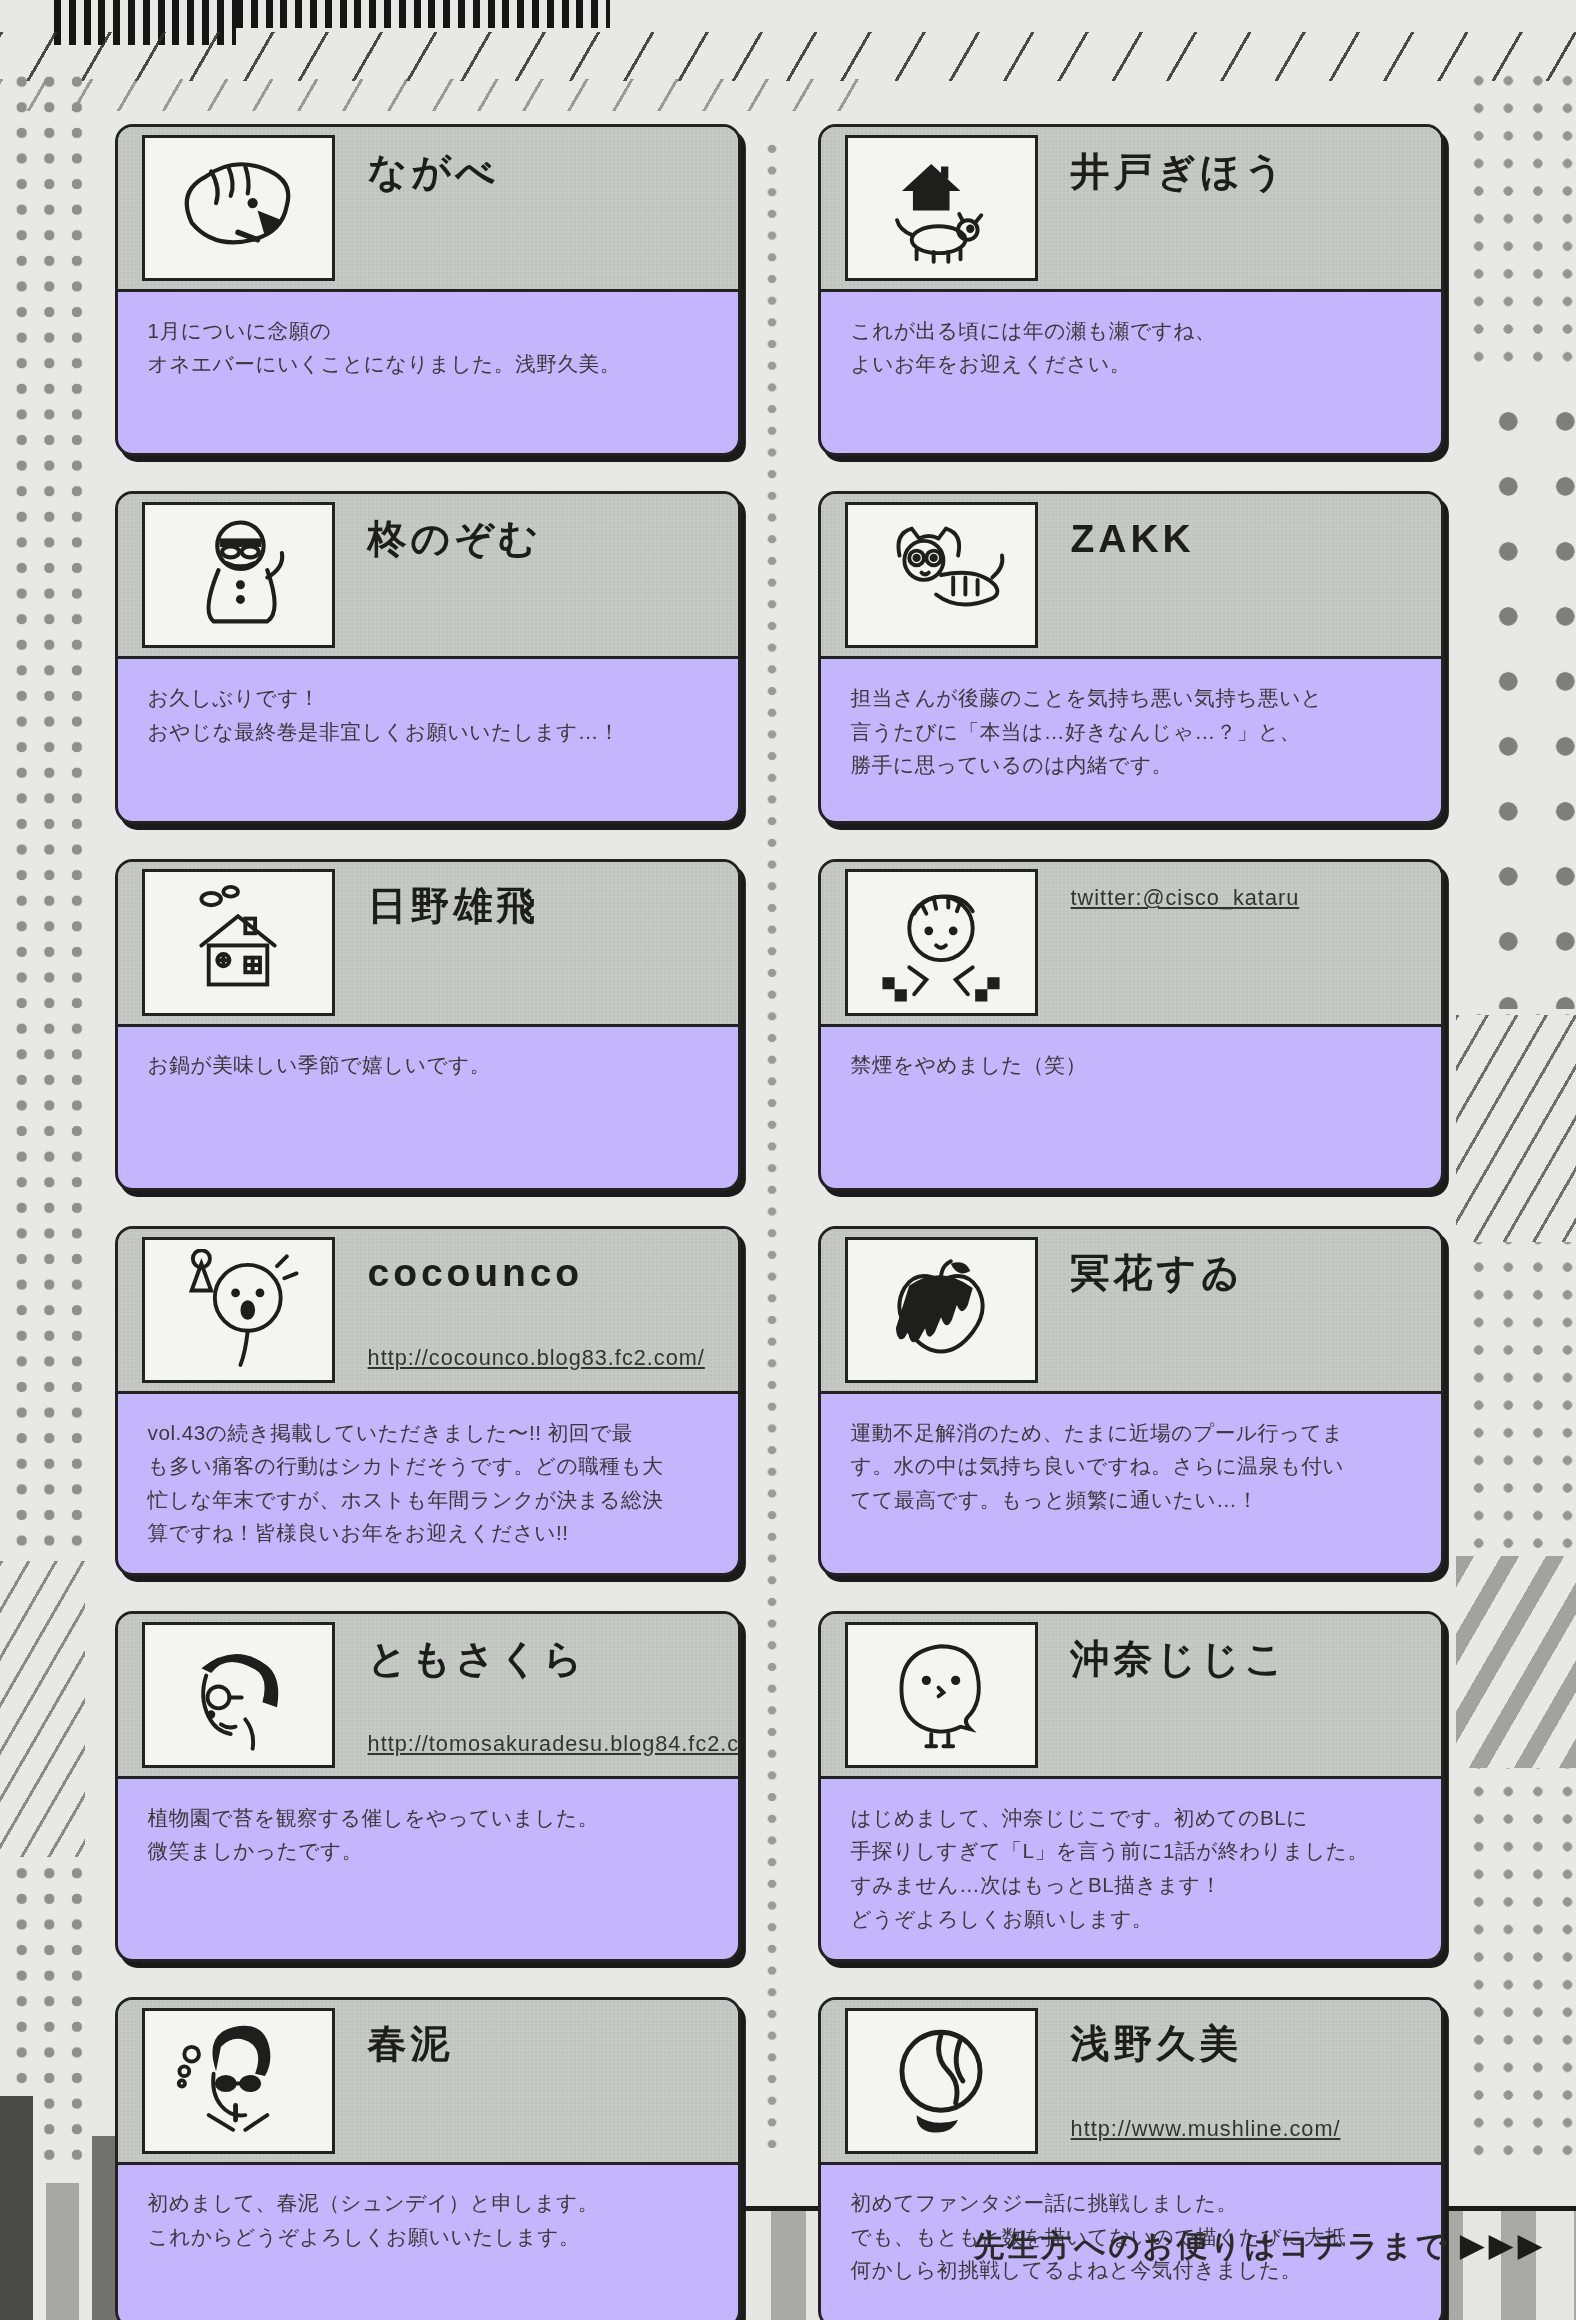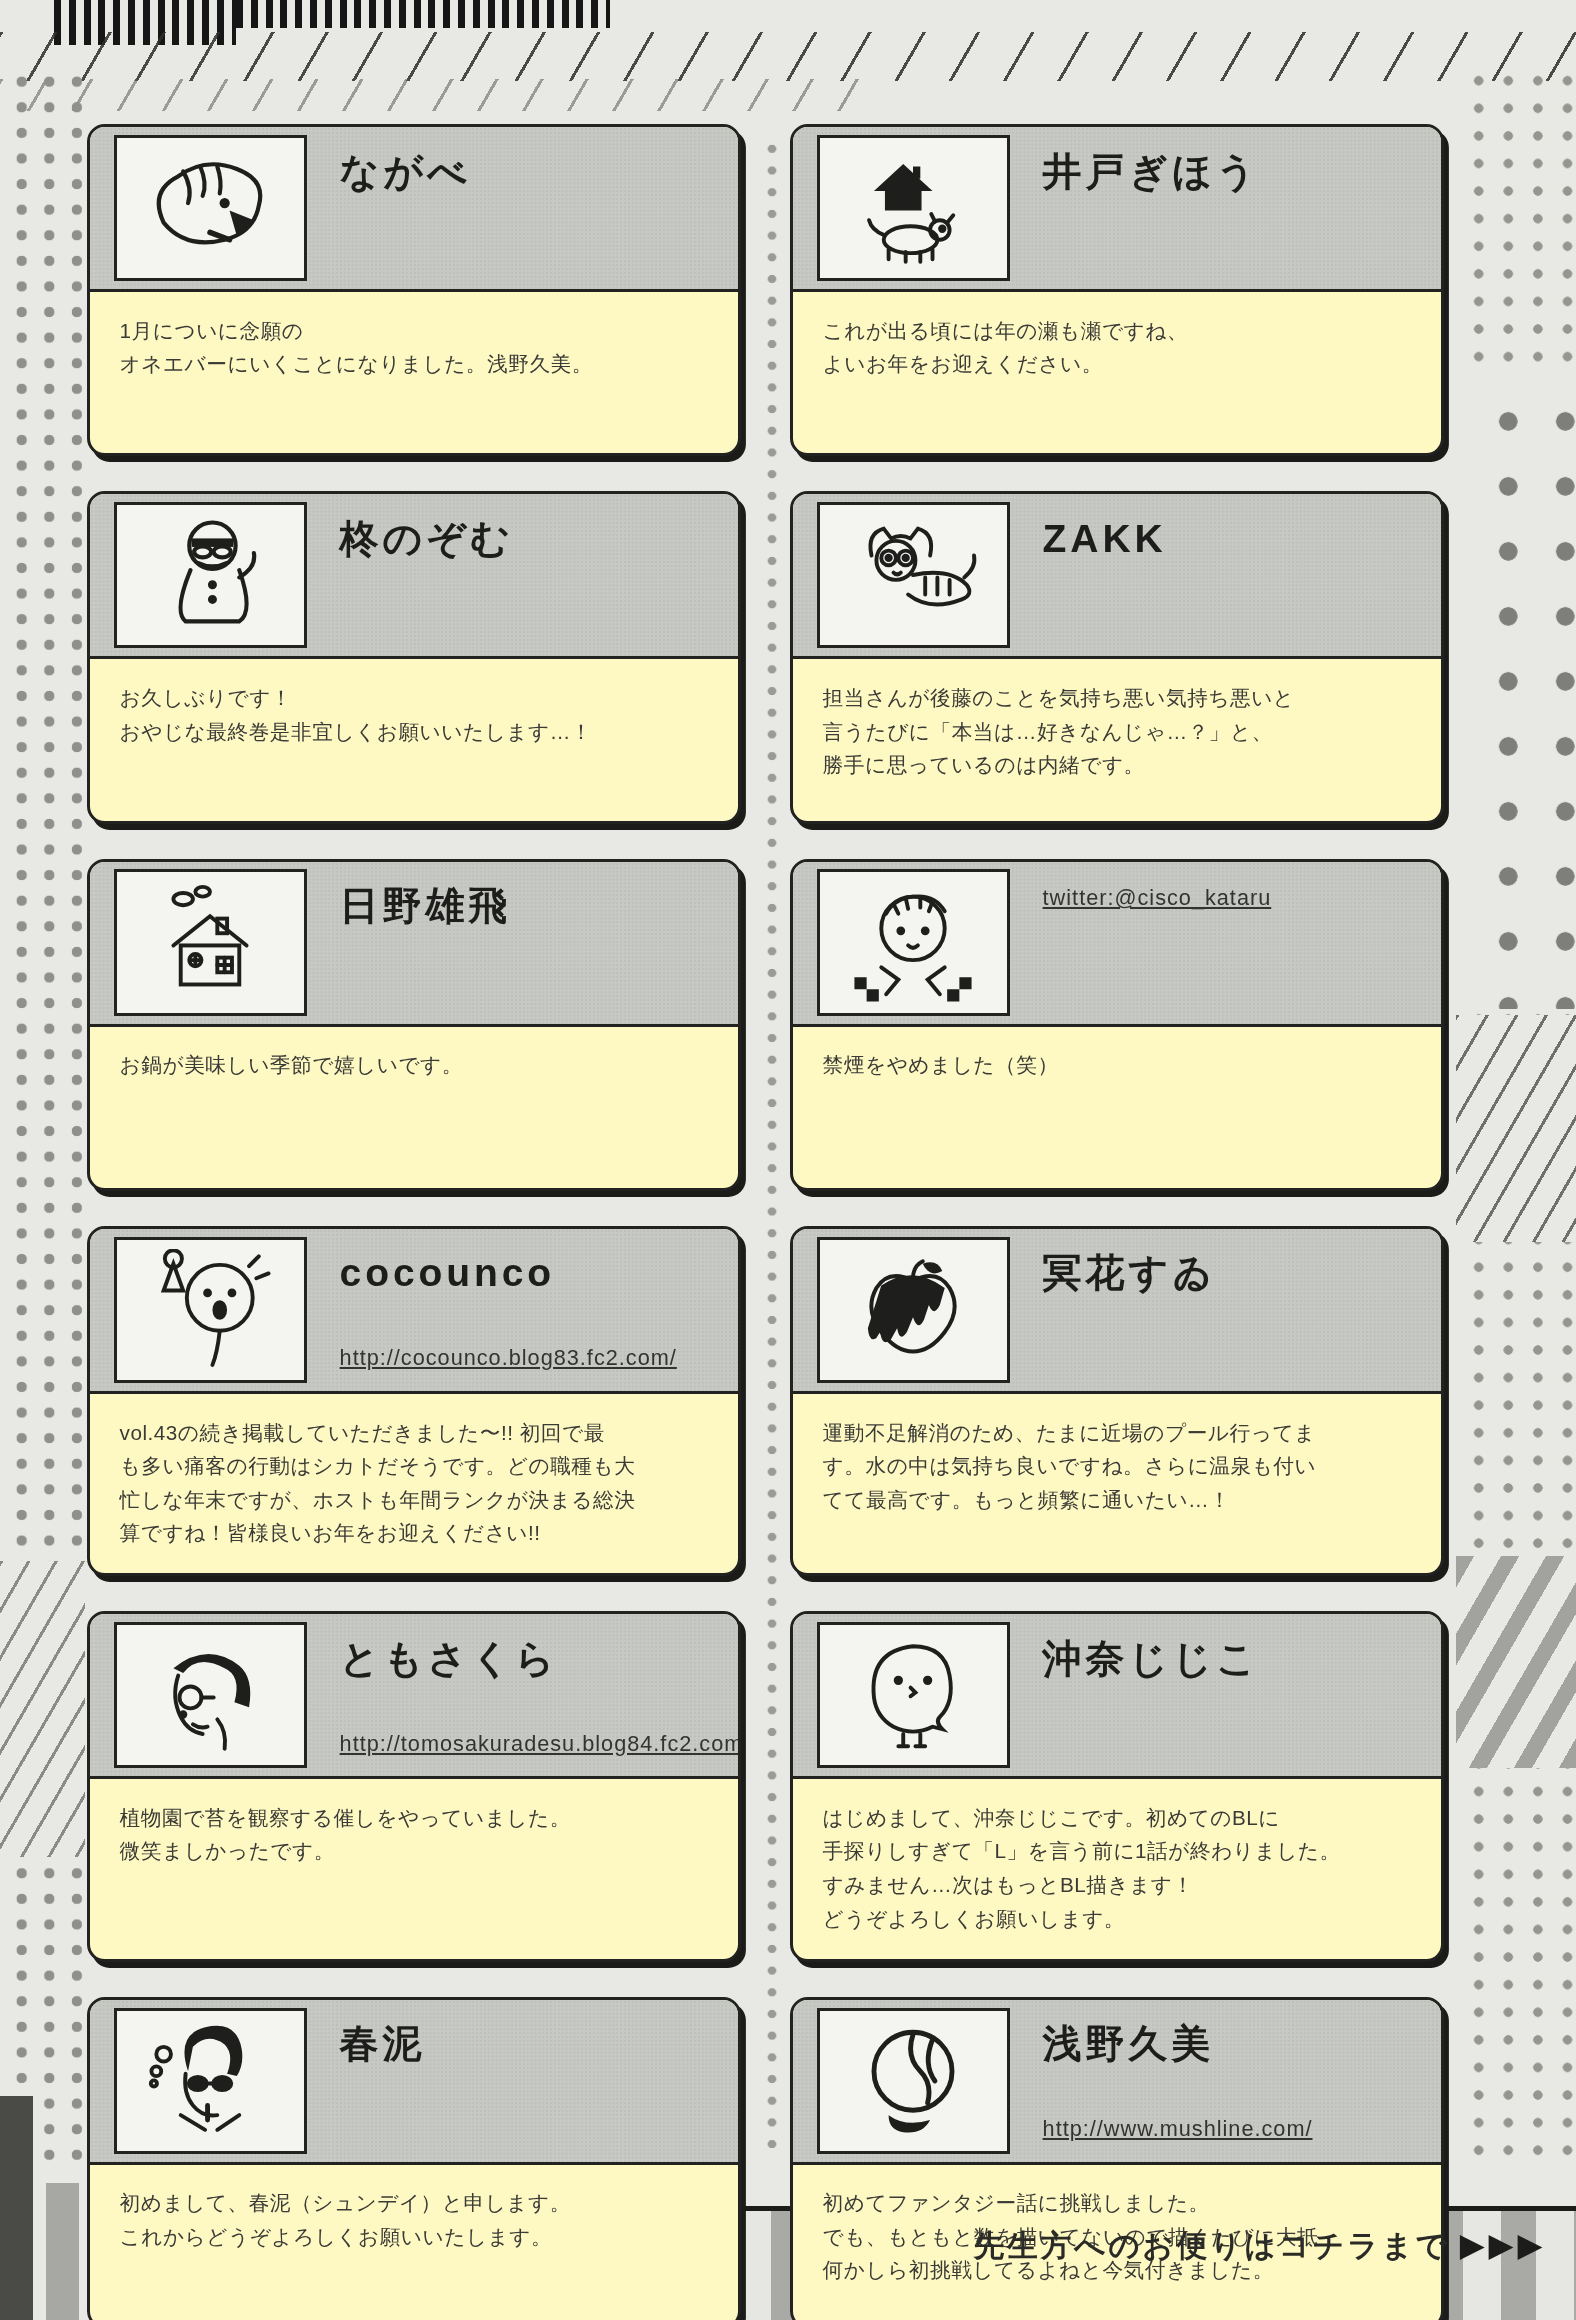--- a/index.html
+++ b/index.html
@@ -47,23 +47,23 @@
   .footer{position:absolute;z-index:2;bottom:54px;right:29.6px;
     font-size:30.5px;font-weight:bold;color:#2a2a26;letter-spacing:3px;
     display:flex;gap:9.9px;}
   .footer .arrows{letter-spacing:3.9px;color:#1c1c1a;font-size:32.5px;}
   
   .grid{
     position:absolute;z-index:1;left:87px;top:124px;width:1357px;
     display:grid;grid-template-columns:1fr 1fr;column-gap:49px;row-gap:35px;
   }
   .card{
-    border:3px solid #222220;border-radius:17.7px;background:#fef9c3;
+    border:3px solid #222220;border-radius:17.7px;background:#c4b5fd;
     box-shadow:4.9px 5.9px 0 #1b1b19;overflow:hidden;
-    display:flex;flex-direction:column;
+    display:flex;flex-direction:column;margin-left:28px;
   }
   .chead{
     background-color:#c7c9c4;
     background-image:radial-gradient(rgba(0,0,0,.05) 1px,transparent 1.2px);
     background-size:3.9px 3.9px;
     border-bottom:3px solid #222220;
     display:flex;align-items:stretch;min-height:162px;
   }
   .avatar{
     flex:none;width:187px;margin:7.9px 0 7.9px 23.6px;background:#f4f4f0;

